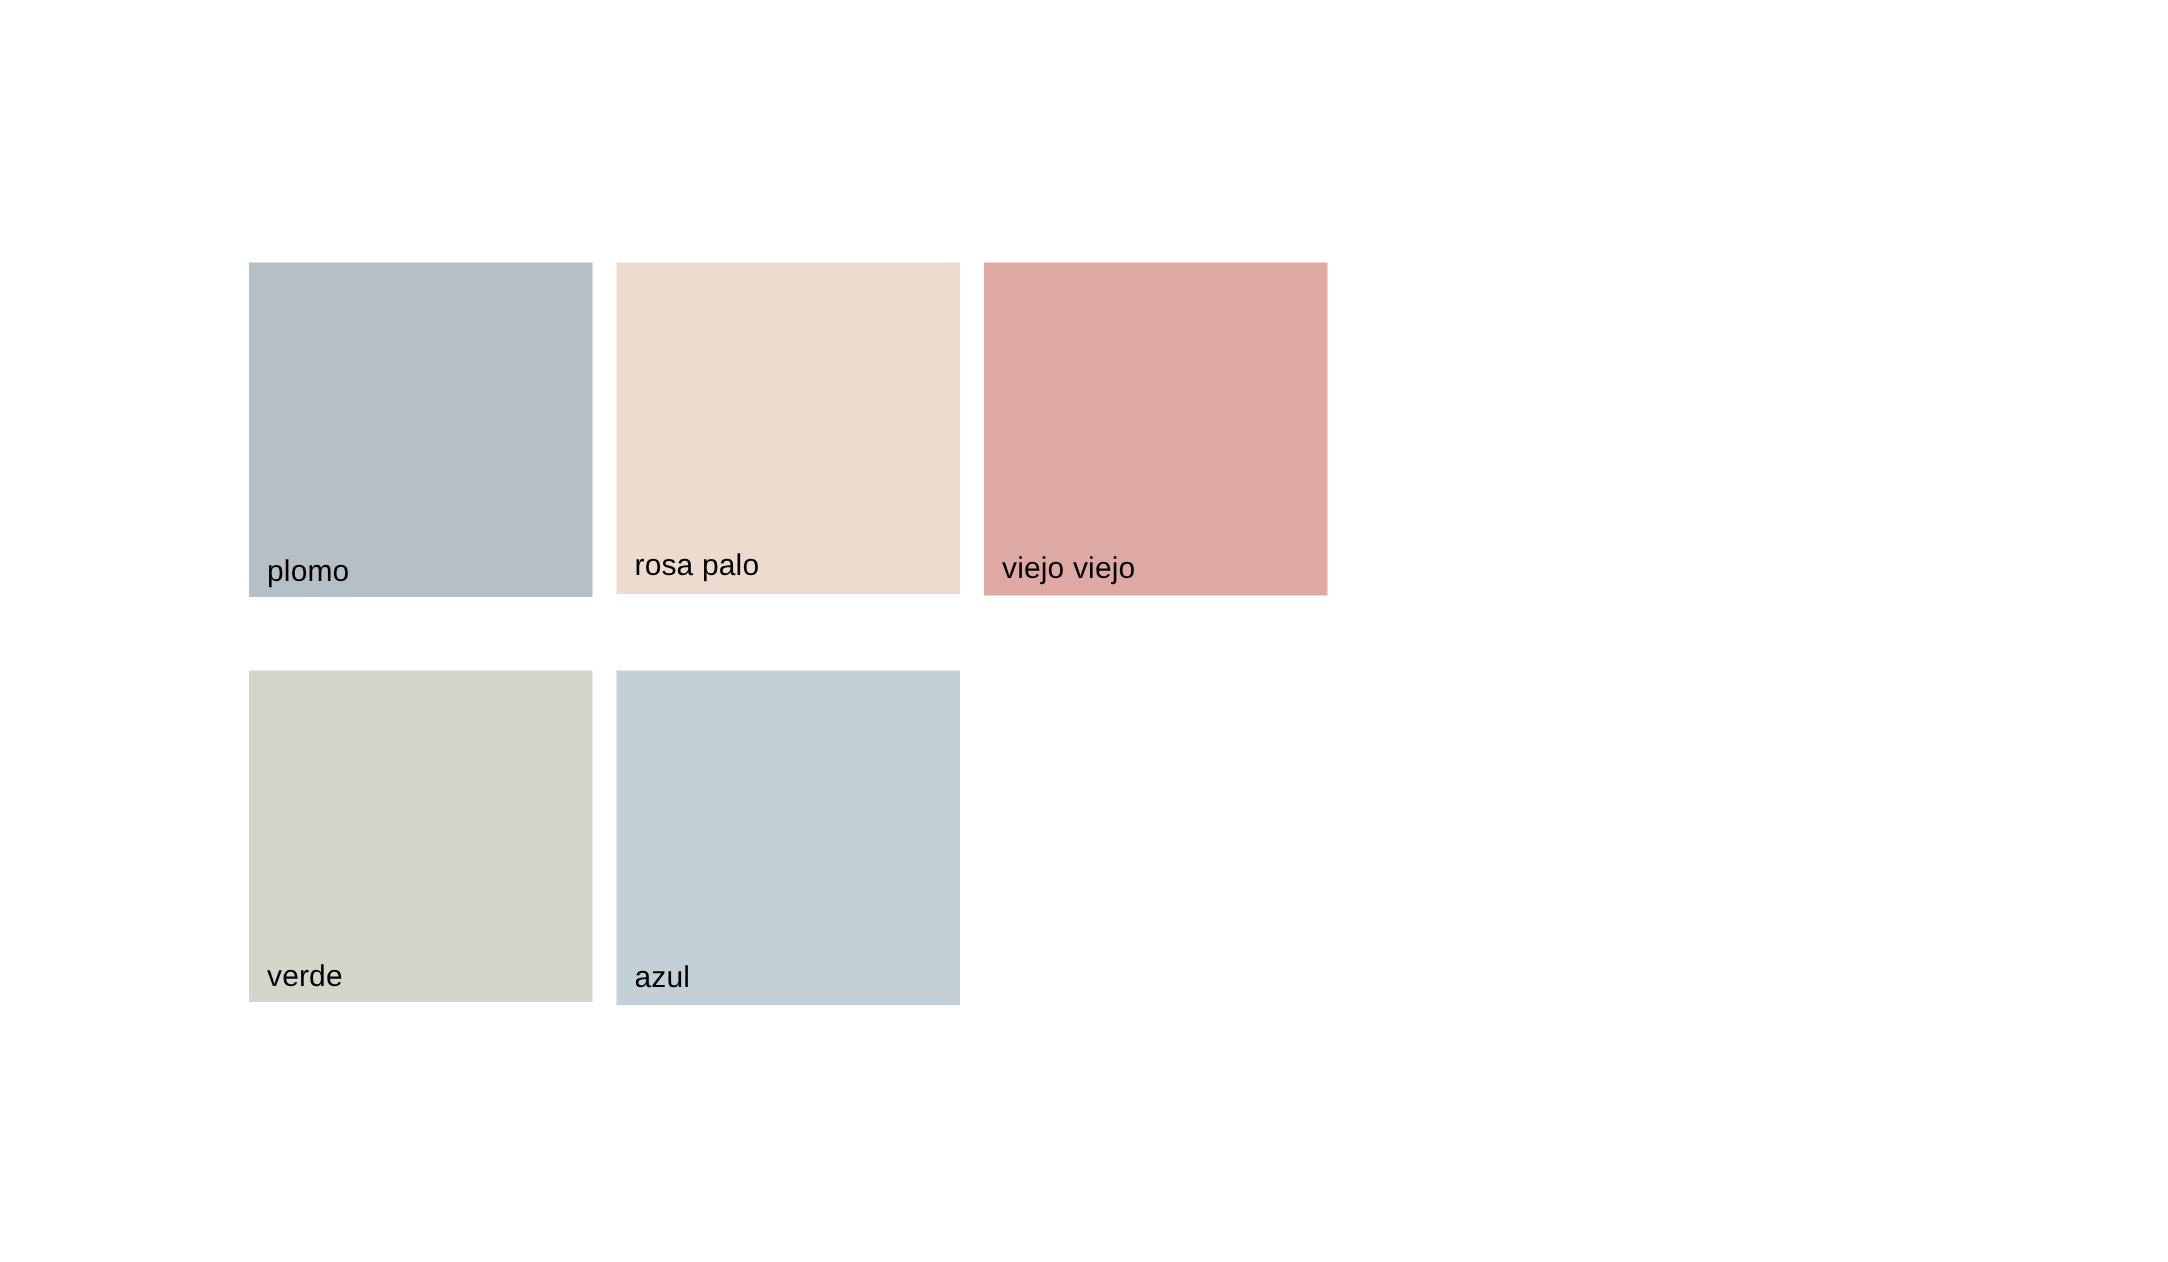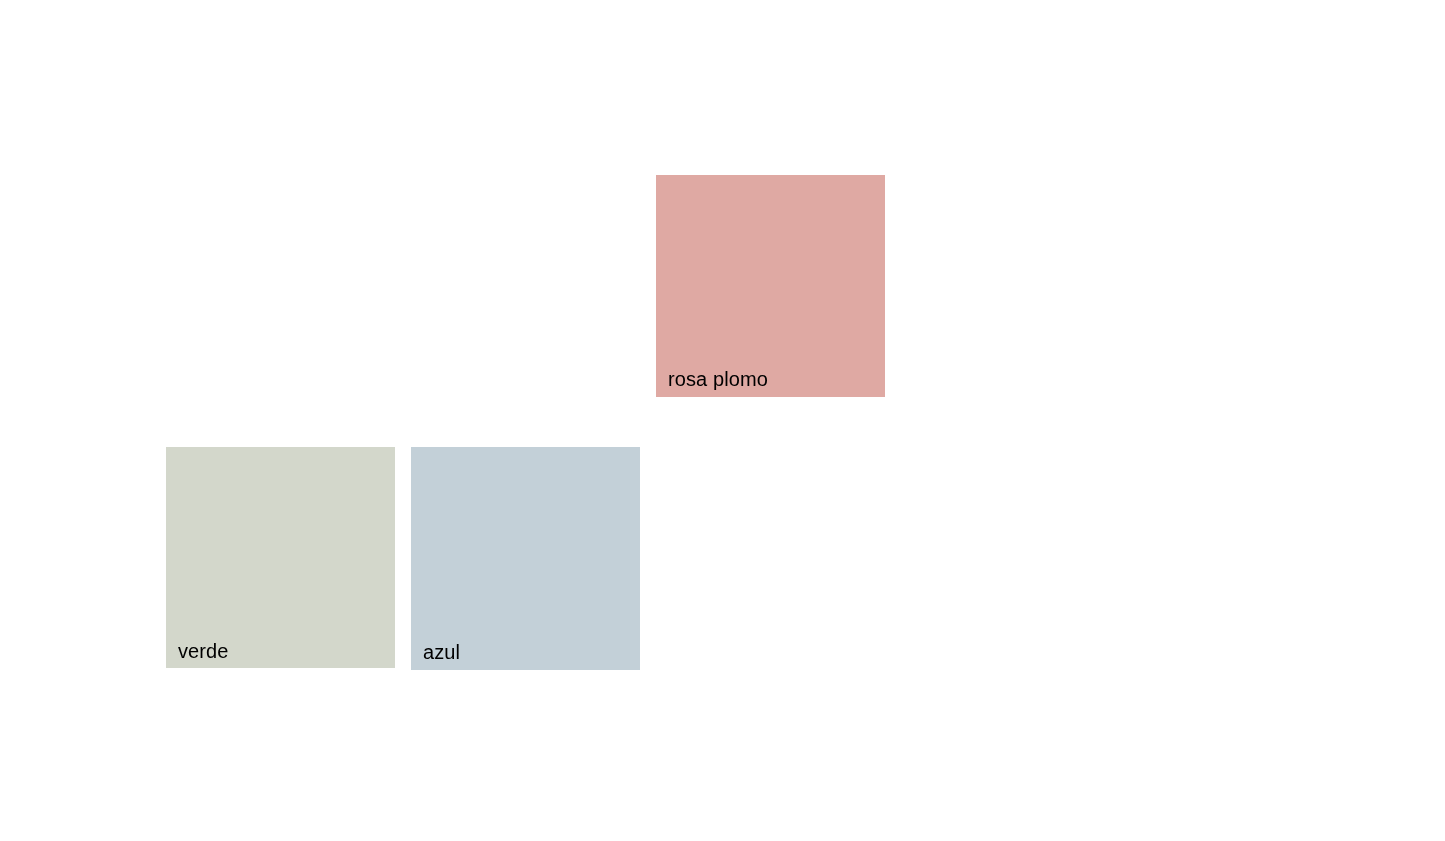--- a/index.html
+++ b/index.html
@@ -36,22 +36,28 @@
     line-height: 22px;
     color: #000000;
     white-space: nowrap;
     letter-spacing: 0.1px;
   }
 </style>
 </head>
 <body style="background: rgb(255, 255, 255);">
 
 <div id="palette-board">
+    <div class="swatch" style="left: 166px; top: 175px; width: 229px; height: 223px; background: rgb(182, 191, 198);">
+      <span class="swatch-label" style="bottom: 6px; color: rgb(0, 0, 0);">plomo</span>
+    </div>
+    <div class="swatch" style="left: 411px; top: 175px; width: 229px; height: 221px; background: rgb(238, 219, 208);">
+      <span class="swatch-label" style="bottom: 8px; color: rgb(0, 0, 0);">rosa palo</span>
+    </div>
     <div class="swatch" style="left: 656px; top: 175px; width: 229px; height: 222px; background: rgb(223, 169, 163);">
-      <span class="swatch-label" style="bottom: 7px; color: rgb(0, 0, 0);">rosa plomo</span>
+      <span class="swatch-label" style="bottom: 7px; color: rgb(0, 0, 0);">viejo viejo</span>
     </div>
     <div class="swatch" style="left: 166px; top: 447px; width: 229px; height: 221px; background: rgb(211, 215, 203);">
       <span class="swatch-label" style="bottom: 6px; color: rgb(0, 0, 0);">verde</span>
     </div>
     <div class="swatch" style="left: 411px; top: 447px; width: 229px; height: 223px; background: rgb(195, 208, 216);">
       <span class="swatch-label" style="bottom: 7px; color: rgb(0, 0, 0);">azul</span>
     </div>
   </div>
 
 </body></html>

